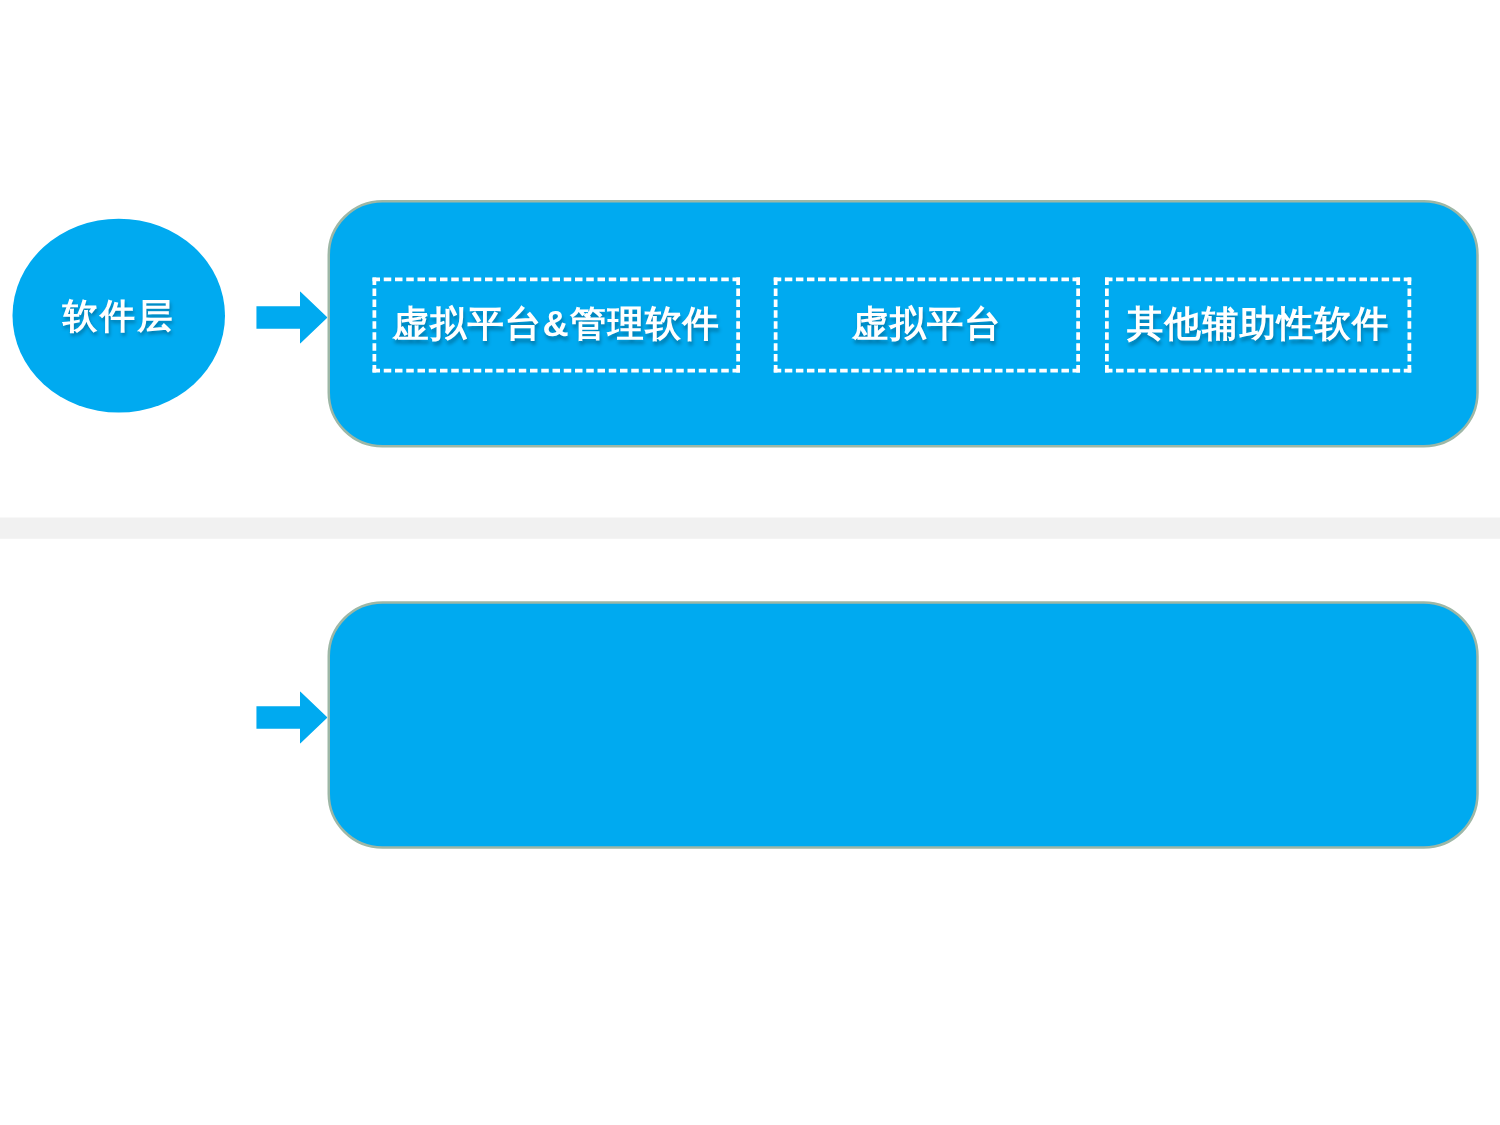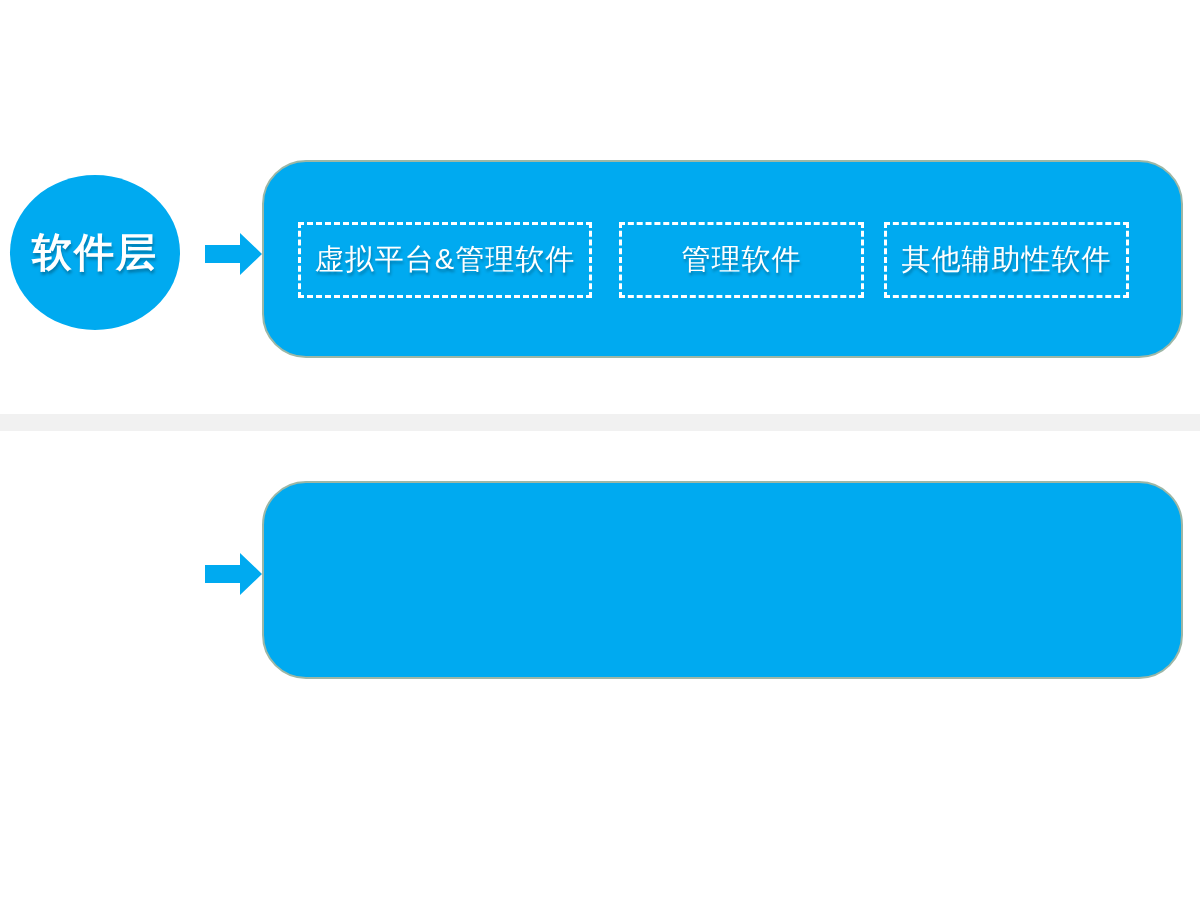--- a/index.html
+++ b/index.html
@@ -17,21 +17,21 @@
     width: 170px;
     height: 155px;
     border-radius: 50%;
     background: var(--primary-blue, #00aaf0);
     display: flex;
     align-items: center;
     justify-content: center;
   }
   .ellipse .label {
     color: #ffffff;
-    font-size: 40px;
+    font-size: 28px;
     font-weight: bold;
     letter-spacing: 2px;
     text-shadow: 1px 3px 3px rgba(0,0,0,0.28);
     white-space: nowrap;
   }
   .arrow {
     position: absolute;
     left: 205px;
     width: 57px;
     height: 42px;
@@ -50,21 +50,21 @@
   .item {
     position: absolute;
     top: 60px;
     height: 76px;
     box-sizing: border-box;
     display: flex;
     align-items: center;
     justify-content: center;
     color: #ffffff;
     font-size: 29px;
-    font-weight: normal;
+    font-weight: bold;
     letter-spacing: 1px;
     text-shadow: 1px 3px 3px rgba(0,0,0,0.28);
     white-space: nowrap;
   }
   .item.dashed { border: 3px dashed #ffffff; }
   .item.solid  { border: 3px solid  #ffffff; }
   .item.pos-1 { left: 34px;  width: 294px; }
   .item.pos-2 { left: 355px; width: 245px; }
   .item.pos-3 { left: 620px; width: 245px; }
   .band {
@@ -94,21 +94,21 @@
 
   <svg class="arrow" style="top:233px" viewBox="0 0 57 42" preserveAspectRatio="none">
     <polygon points="0,12 35,12 35,0 57,21 35,42 35,30 0,30" fill="currentColor"></polygon>
   </svg>
 
   <div class="panel" style="top:160px">
     <div class="item dashed pos-1">
       <span>虚拟平台&amp;管理软件</span>
     </div>
     <div class="item dashed pos-2">
-      <span>管理软件</span>
+      <span>虚拟平台</span>
     </div>
     <div class="item dashed pos-3">
       <span>其他辅助性软件</span>
     </div>
   </div>
 
   <div class="band"></div>
 
 
   <svg class="arrow" style="top:553px" viewBox="0 0 57 42" preserveAspectRatio="none">

